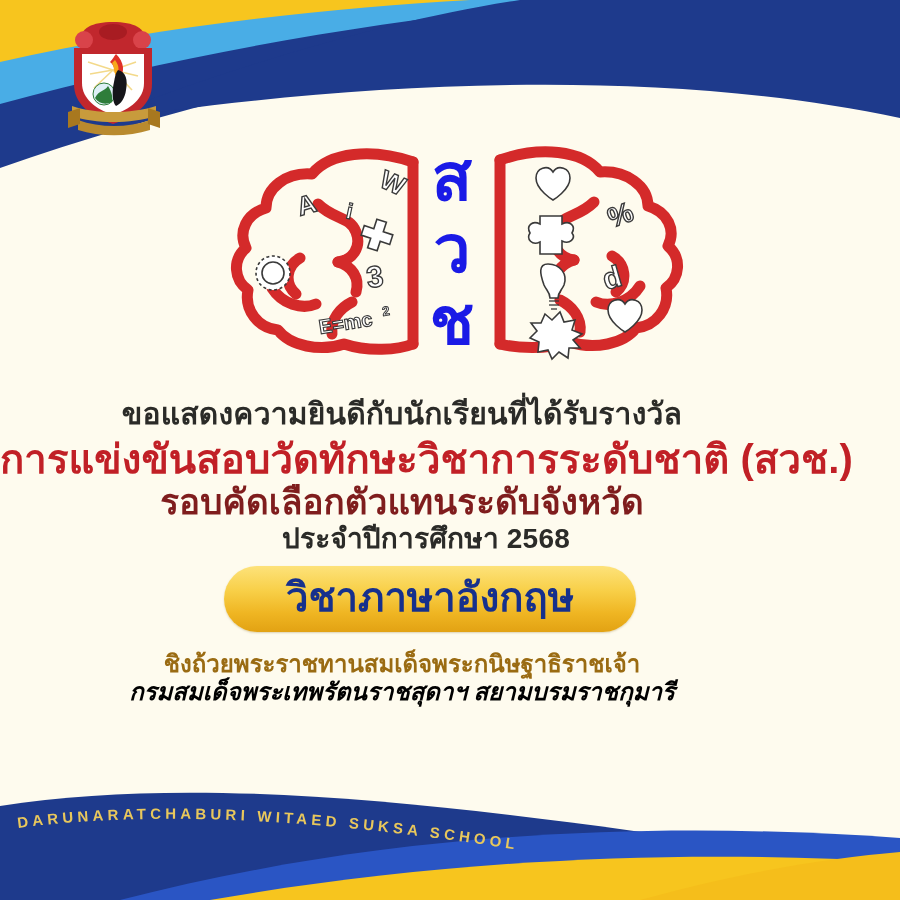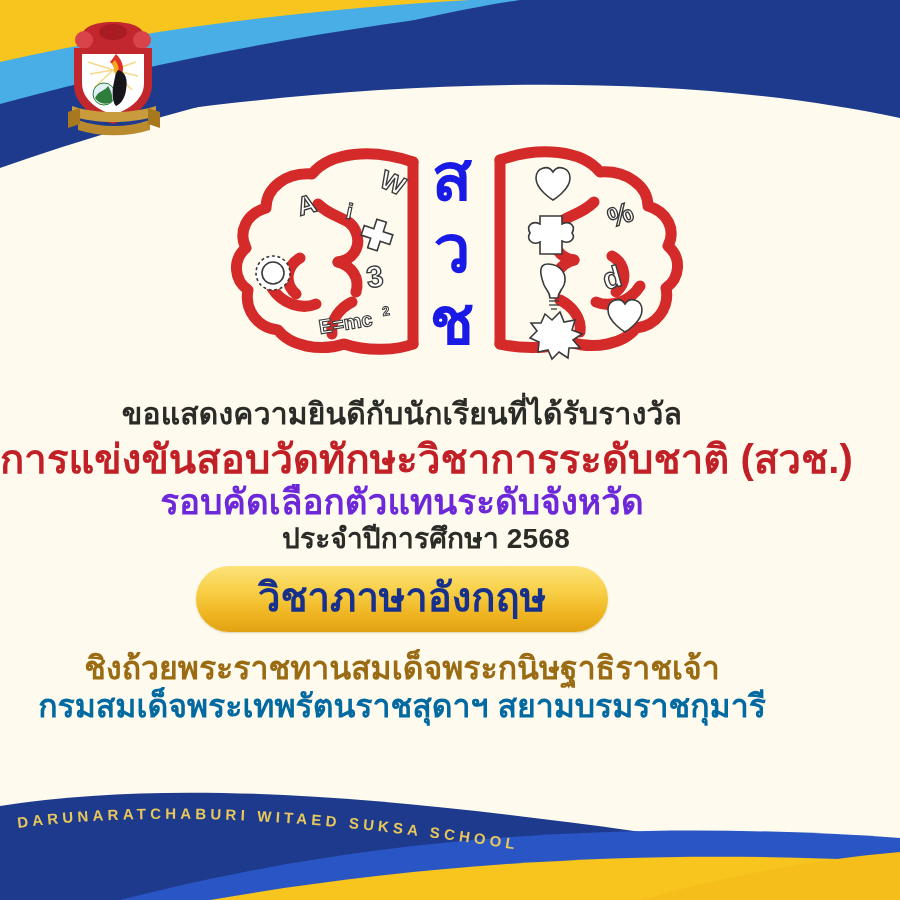--- a/index.html
+++ b/index.html
@@ -41,52 +41,52 @@
   }
   #line-congrats{
     font-size:30px;color:#2B2B28;letter-spacing:.2px;
     margin-bottom:8px;
   }
   #line-contest{
     font-size:40px;color:#C12026;letter-spacing:.1px;
     margin-bottom:3px;
   }
   #line-round{
-    font-size:35px;color:#6d28d9;letter-spacing:.1px;
+    font-size:35px;color:#7f1d1d;letter-spacing:.1px;
     margin-bottom:4px;
   }
   #line-year{
     font-size:28px;color:#2B2B28;letter-spacing:.2px;
     margin-bottom:12px;
     padding-left:24px;
   }
 
   
-  #badge-wrap{width:100%;display:flex;justify-content:center;margin-bottom:18px;}
+  #badge-wrap{width:100%;display:flex;justify-content:center;margin-bottom:18px;padding-left:28px;}
   #subject-badge{
     display:inline-block;
     padding:9px 62px 13px 62px;
     border-radius:40px;
     background:linear-gradient(180deg,#FDE27A 0%,#F8CF47 38%,#EFB522 72%,#E2A213 100%);
     color:#16308C;
     font-size:40px;font-weight:bold;
     line-height:1.1;
     white-space:nowrap;
     box-shadow:0 1px 2px rgba(120,90,0,.25);
   }
 
   
   .trophy-line{
     display:block;width:100%;
-    font-size:32px;font-weight:bold;
+    font-size:24px;font-weight:bold;
     color:#9A6B12;
     line-height:1.18;
     white-space:nowrap;
   }
-  #trophy-2{color:#0369a1;}
+  #trophy-2{color:#000000;font-style:italic;}
 
   
   #schoolname{
     position:absolute;left:0;top:790px;width:900px;height:110px;
   }
   #schoolname text{
     font-family:"Liberation Sans","DejaVu Sans",sans-serif;
     font-size:15px;font-weight:bold;
     letter-spacing:4.2px;
     fill:#E8C75C;

